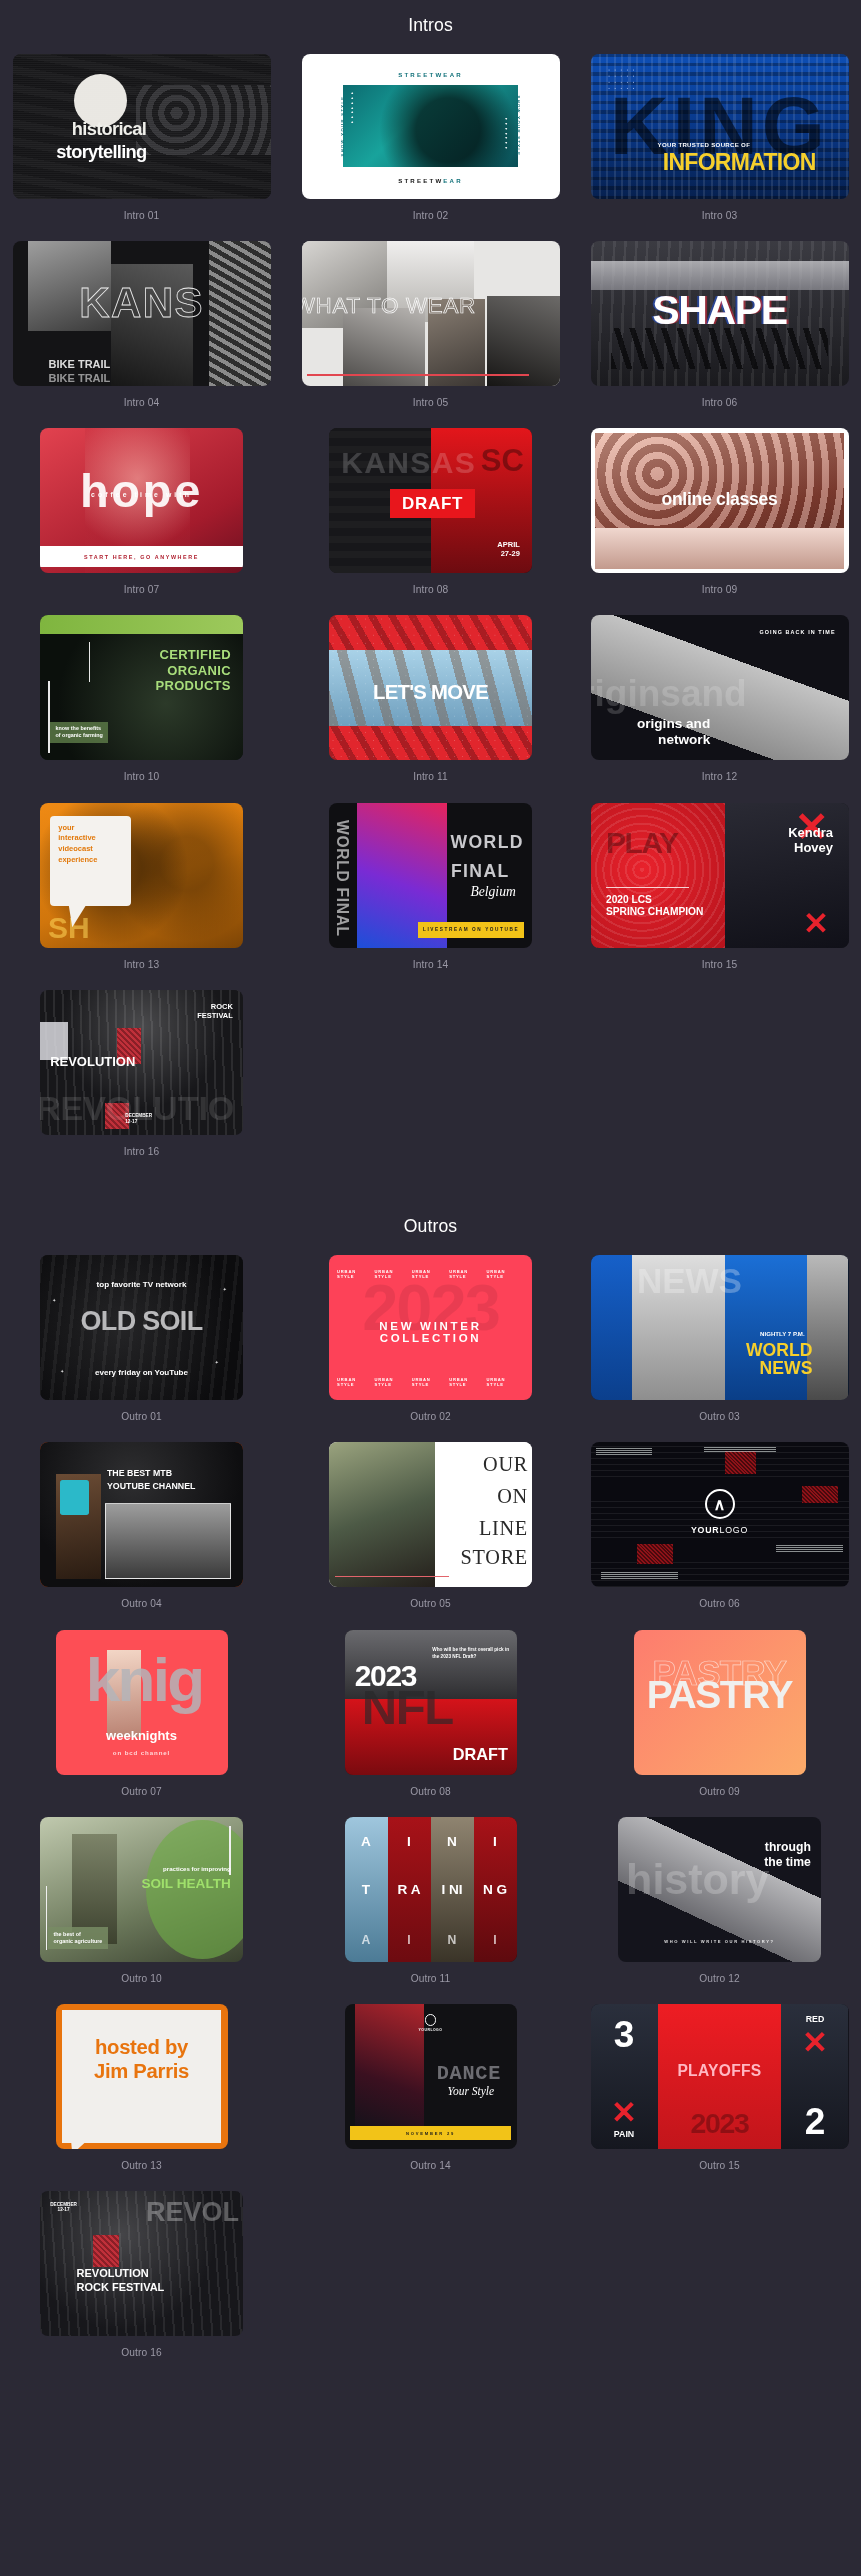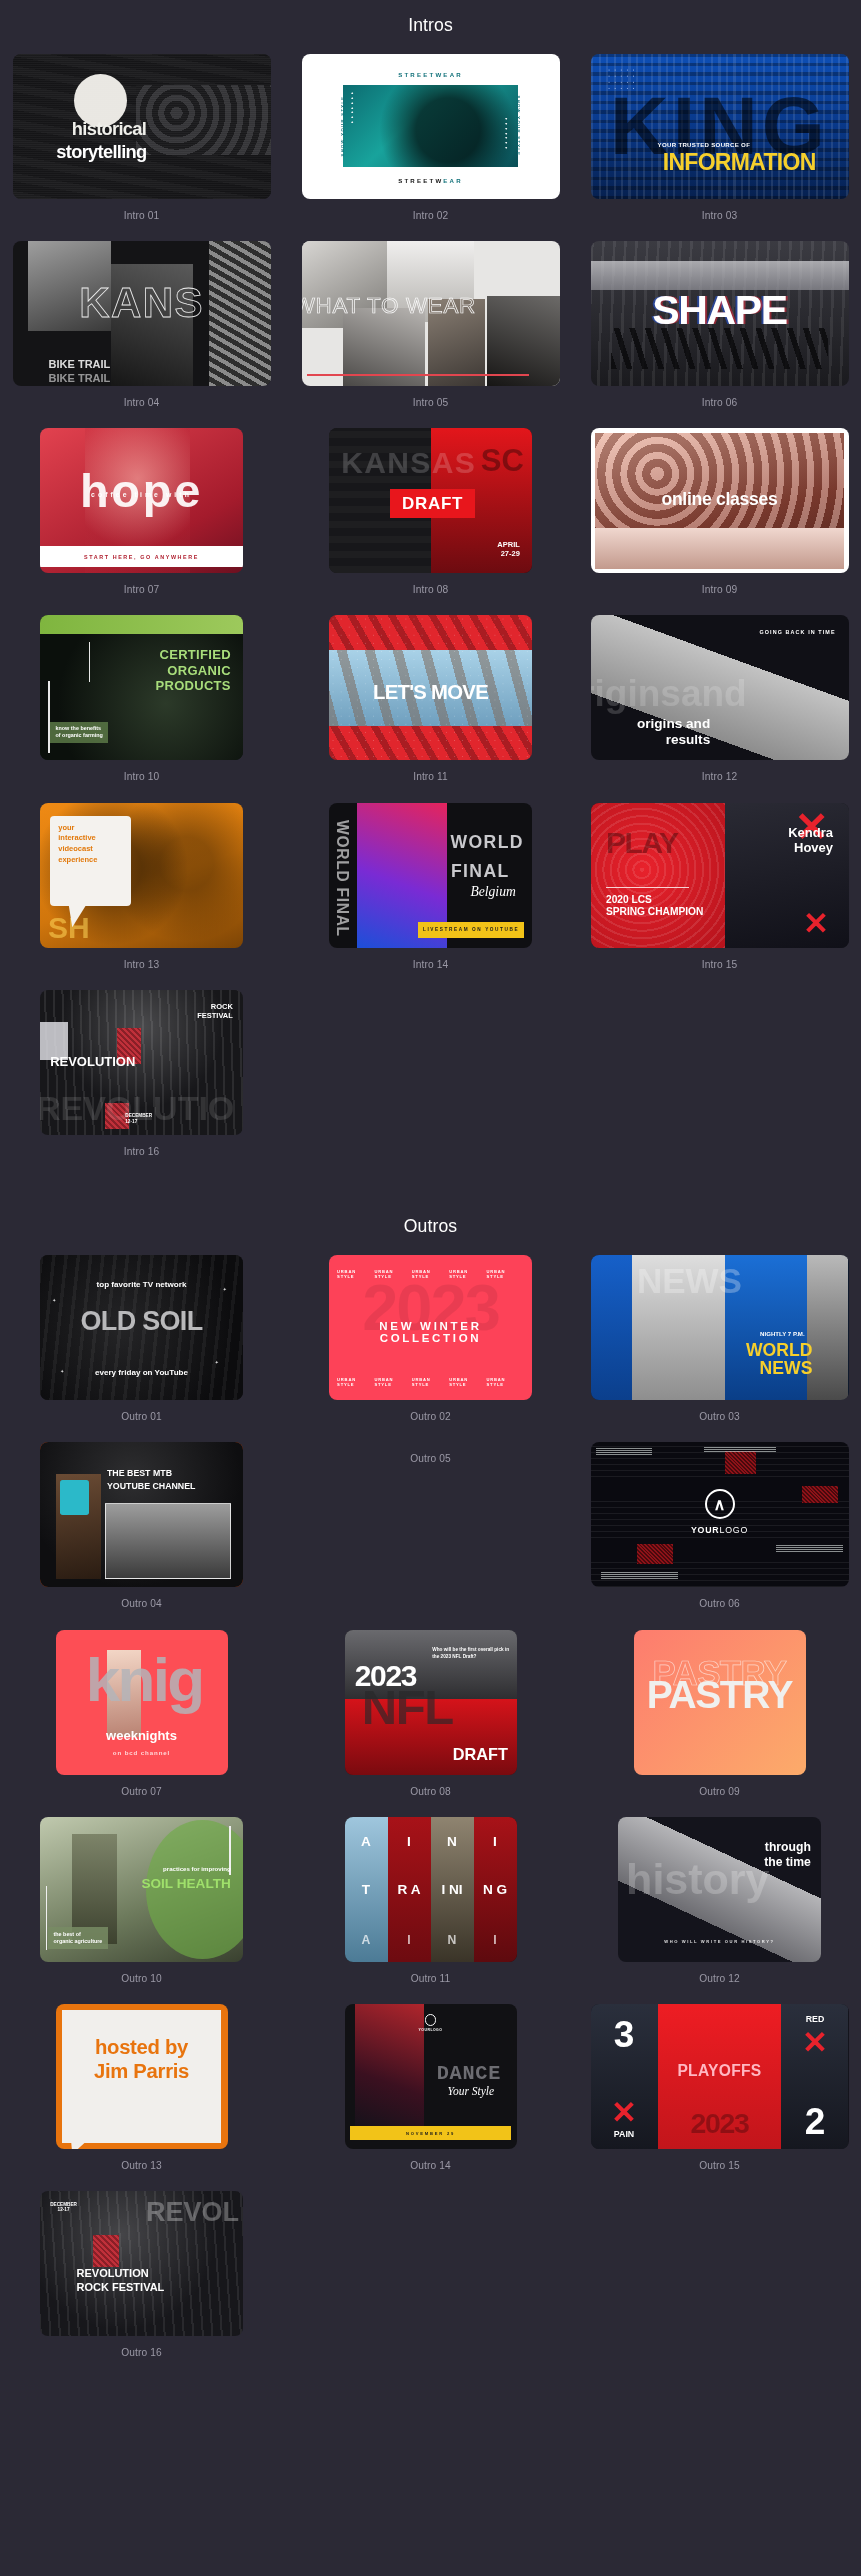--- a/index.html
+++ b/index.html
@@ -680,21 +680,21 @@
       <div class="caption">Intro 11</div>
     </div>
 
     <div class="cell">
       <div class="thumb-wrap">
         <div class="thumb i12">
           <div class="tri"></div>
           <div class="ghost">riginsand</div>
           <div class="hdr">GOING BACK IN TIME</div>
           <div class="tt" style="white-space:pre-line">origins and
-results</div>
+network</div>
         </div>
       </div>
       <div class="caption">Intro 12</div>
     </div>
 
     <div class="cell">
       <div class="thumb-wrap">
         <div class="thumb i13 sq-wide">
           <div class="people"></div>
           <div class="ghost">SH</div>
@@ -834,20 +834,31 @@
           <div class="lr"></div>
           <div class="fr"></div>
           <div class="t" style="white-space:pre-line">THE BEST MTB
 YOUTUBE CHANNEL</div>
         </div>
       </div>
       <div class="caption">Outro 04</div>
     </div>
 
     <div class="cell">
+      <div class="thumb-wrap">
+        <div class="thumb o05 sq-wide">
+          <div class="ph"></div>
+          <div class="wh"></div>
+          <div class="w" style="top:8%">OUR</div>
+          <div class="w" style="top:30%">ON</div>
+          <div class="w" style="top:52%">LINE</div>
+          <div class="w" style="top:72%">STORE</div>
+          <div class="redline"></div>
+        </div>
+      </div>
       <div class="caption">Outro 05</div>
     </div>
 
     <div class="cell">
       <div class="thumb-wrap">
         <div class="thumb o06">
           <div class="gl"></div>
           <div class="rblk" style="left:52%;top:6%;width:12%;height:16%"></div>
           <div class="rblk" style="left:18%;bottom:16%;width:14%;height:14%"></div>
           <div class="rblk" style="right:4%;top:30%;width:14%;height:12%"></div>

